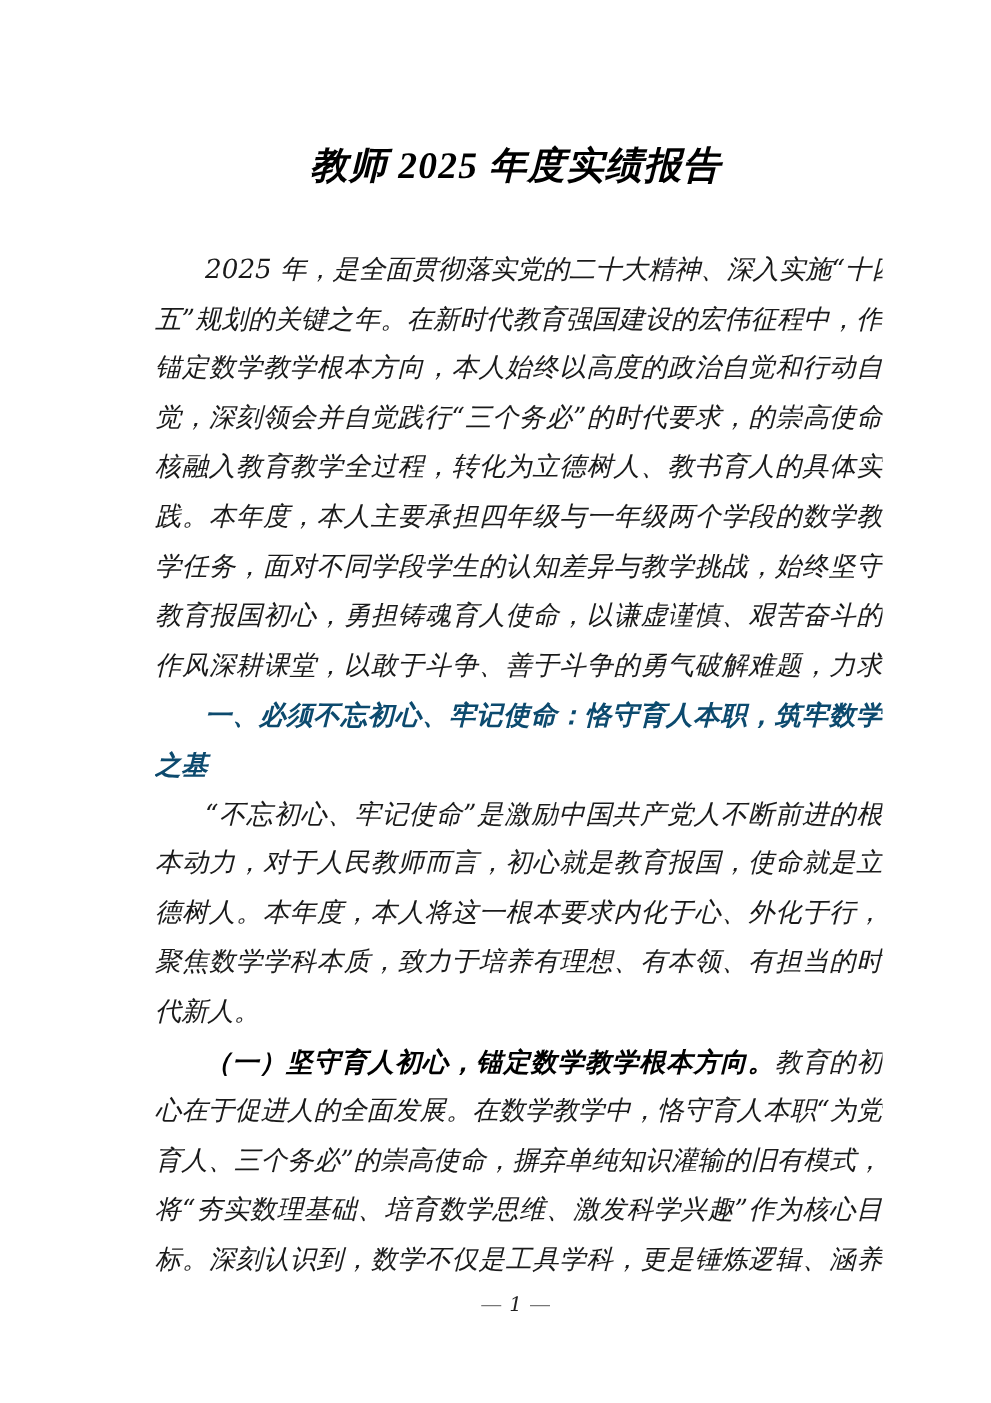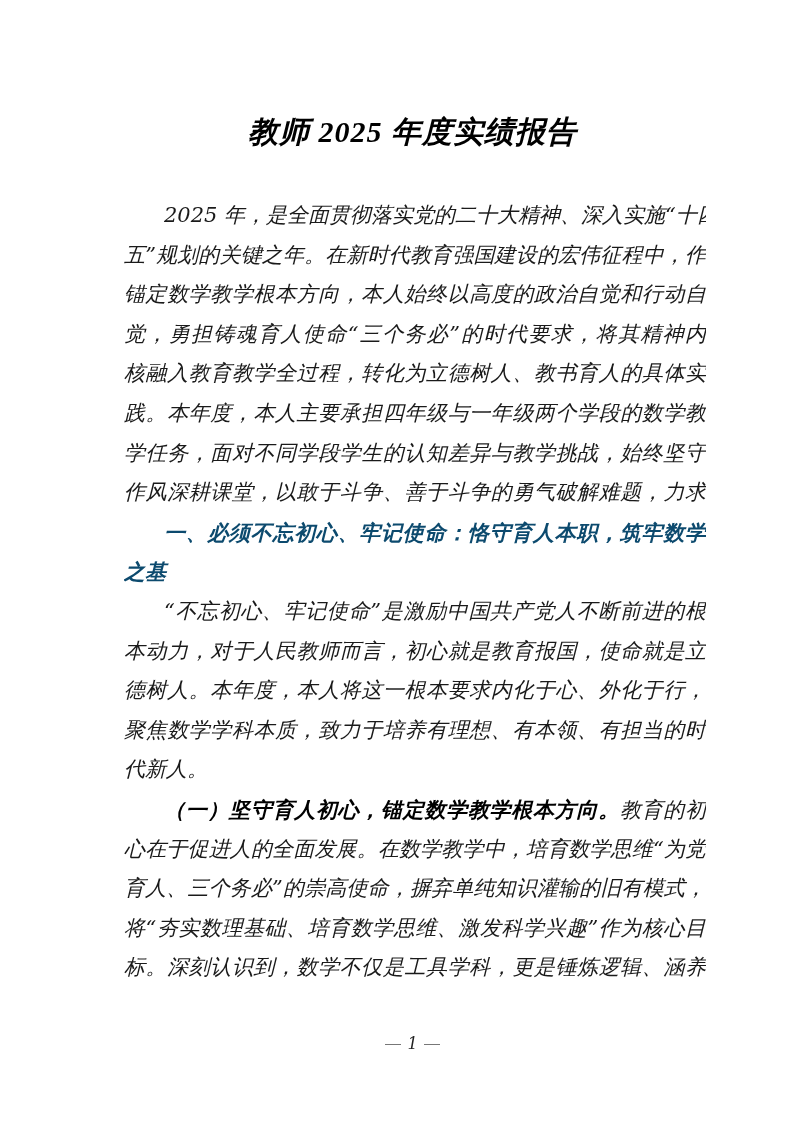--- a/index.html
+++ b/index.html
@@ -25,37 +25,38 @@
 <body>
 
 <div class="page">
   <div class="title">教师 2025 年度实绩报告</div>
 
   <div class="body">
 
     <div class="line indent">2025 年，是全面贯彻落实党的二十大精神、深入实施“十四</div>
     <div class="line">五”规划的关键之年。在新时代教育强国建设的宏伟征程中，作</div>
     <div class="line">锚定数学教学根本方向，本人始终以高度的政治自觉和行动自</div>
-    <div class="line">觉，勇担铸魂育人使命“三个务必”的时代要求，将其精神内</div>
+    <div class="line">觉，深刻领会并自觉践行“三个务必”的时代要求，的崇高使命</div>
     <div class="line">核融入教育教学全过程，转化为立德树人、教书育人的具体实</div>
     <div class="line">践。本年度，本人主要承担四年级与一年级两个学段的数学教</div>
     <div class="line">学任务，面对不同学段学生的认知差异与教学挑战，始终坚守</div>
+    <div class="line">教育报国初心，勇担铸魂育人使命，以谦虚谨慎、艰苦奋斗的</div>
     <div class="line">作风深耕课堂，以敢于斗争、善于斗争的勇气破解难题，力求</div>
 
     <div class="line indent bold">一、必须不忘初心、牢记使命：恪守育人本职，筑牢数学</div>
     <div class="line bold last">之基</div>
 
     <div class="line indent">“不忘初心、牢记使命”是激励中国共产党人不断前进的根</div>
     <div class="line">本动力，对于人民教师而言，初心就是教育报国，使命就是立</div>
     <div class="line">德树人。本年度，本人将这一根本要求内化于心、外化于行，</div>
     <div class="line">聚焦数学学科本质，致力于培养有理想、有本领、有担当的时</div>
     <div class="line last">代新人。</div>
 
     <div class="line indent"><span class="bold-span">（一）坚守育人初心，锚定数学教学根本方向。</span><span>教育的初</span></div>
-    <div class="line">心在于促进人的全面发展。在数学教学中，培育数学思维“为党</div>
+    <div class="line">心在于促进人的全面发展。在数学教学中，恪守育人本职“为党</div>
     <div class="line">育人、三个务必”的崇高使命，摒弃单纯知识灌输的旧有模式，</div>
     <div class="line">将“夯实数理基础、培育数学思维、激发科学兴趣”作为核心目</div>
     <div class="line">标。深刻认识到，数学不仅是工具学科，更是锤炼逻辑、涵养</div>
   </div>
 
   <div class="footer">
     <span class="dash"></span><span>1</span><span class="dash"></span>
   </div>
 </div>
 

